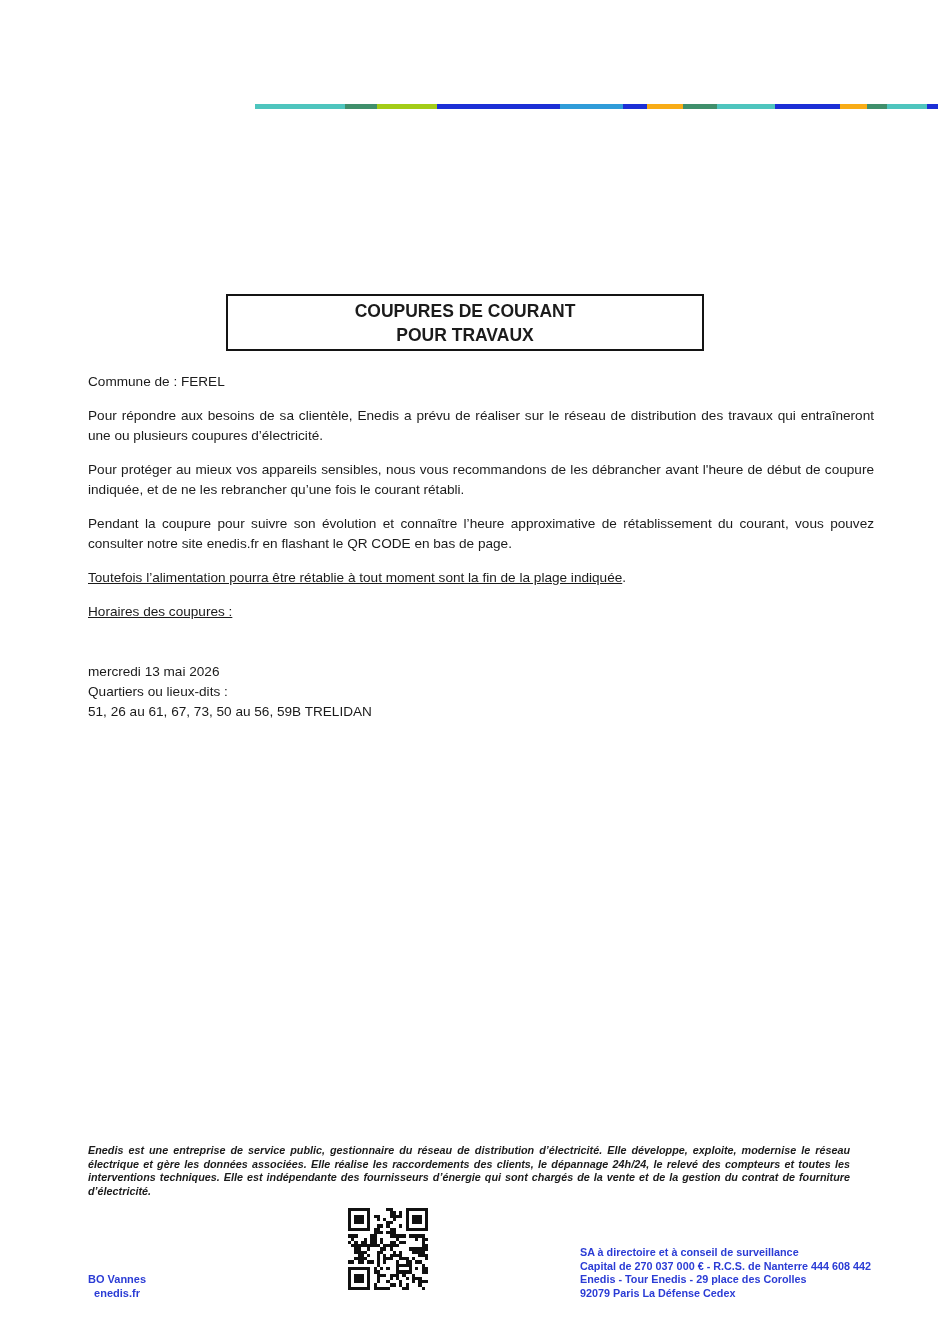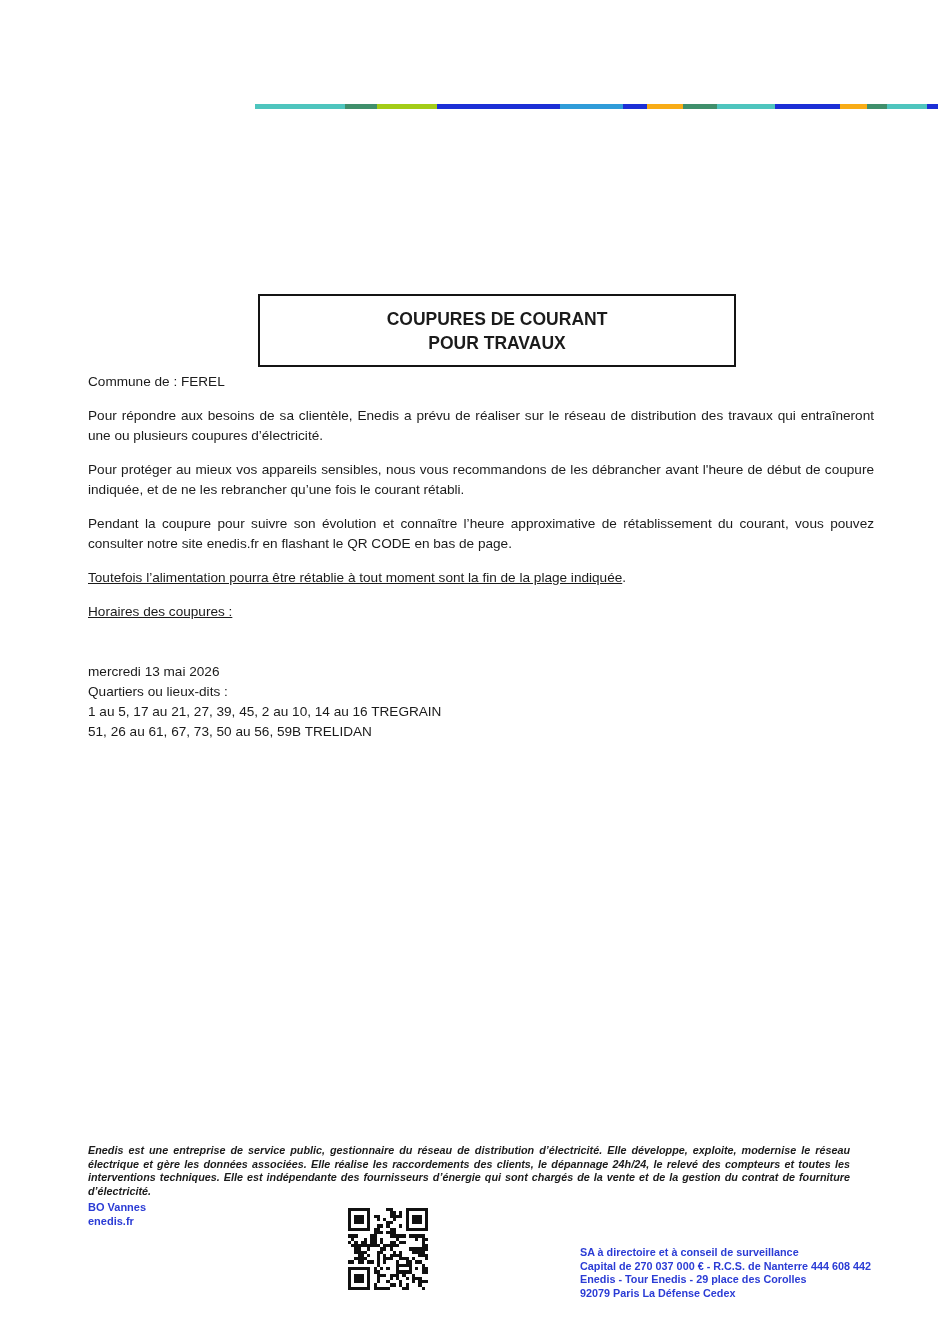--- a/index.html
+++ b/index.html
@@ -25,24 +25,24 @@
   .affiche-box {
     position:absolute; left:282px; top:221px; width:346px; height:51px;
     border:5px solid #141414; box-sizing:border-box; padding:2px; background:#fff;
   }
   .affiche-inner {
     border:2px solid #141414; width:100%; height:100%; box-sizing:border-box;
     display:flex; align-items:center; justify-content:center;
     font-weight:700; font-size:22px; letter-spacing:0.5px;
   }
   .subject-box {
-    position:absolute; left:226px; top:294px; width:478px; height:73px;
+    position:absolute; left:226px; top:294px; width:478px; height:57px;
     border:2px solid #141414; box-sizing:border-box;
     display:flex; flex-direction:column; align-items:center; justify-content:center;
-    font-weight:700; font-size:17.5px; line-height:24px;margin-left:32px;
+    font-weight:700; font-size:17.5px; line-height:24px;
   }
 
   
   .content { position:absolute; left:88px; top:372px; width:786px; font-size:13.6px; line-height:20px; }
   .content p { margin:0 0 14px 0; }
   .content p.just { text-align:justify; }
   .u { text-decoration:underline; }
   .mb-big { margin-bottom:40px !important;text-decoration:underline; }
   .mb-mid { margin-bottom:18px !important; }
   .tight  { margin-bottom:0 !important; }
@@ -53,22 +53,22 @@
     font-size:10.8px; line-height:13.5px; font-weight:700; font-style:italic;
     text-align:justify;
   }
   .qr {
     position:absolute; left:348px; top:1208px; width:80px; height:82px;
     display:grid; grid-template-rows:repeat(25,1fr); grid-template-columns:repeat(25,1fr);
     background:#fff;
   }
   .qr i { background:#111; display:block; }
   .footer-left {
-    position:absolute; left:88px; top:1200px;
-    color:#2b3cd5; font-size:11px; font-weight:700; line-height:14px;
+    position:absolute; left:88px; top:1272px;
+    color:#2b3cd5; font-size:11px; font-weight:700; line-height:14px;text-align:center;
   }
   .footer-right {
     position:absolute; left:580px; top:1246px;
     color:#2b3cd5; font-size:10.8px; font-weight:700; line-height:13.5px;
   }
 </style>
 </head>
 <body>
 
 <div class="page">
@@ -82,21 +82,20 @@
 
   <div class="content">
     <p>Commune de : FEREL</p>
     <p class="just">Pour répondre aux besoins de sa clientèle, Enedis a prévu de réaliser sur le réseau de distribution des travaux qui entraîneront une ou plusieurs coupures d’électricité.</p>
     <p class="just">Pour protéger au mieux vos appareils sensibles, nous vous recommandons de les débrancher avant l'heure de début de coupure indiquée, et de ne les rebrancher qu’une fois le courant rétabli.</p>
     <p class="just">Pendant la coupure pour suivre son évolution et connaître l’heure approximative de rétablissement du courant, vous pouvez consulter notre site enedis.fr en flashant le QR CODE en bas de page.</p>
     <p><span class="u">Toutefois l’alimentation pourra être rétablie à tout moment sont la fin de la plage indiquée</span><span>.</span></p>
     <p class="mb-big">Horaires des coupures :</p>
     <p class="tight">mercredi 13 mai 2026</p>
     <p class="tight">Quartiers ou lieux-dits :</p>
-    <p class="tight">1 au 5, 17 au 21, 27, 39, 45, 2 au 10, 14 au 16 TREGRAIN</p>
     <p class="tight">51, 26 au 61, 67, 73, 50 au 56, 59B TRELIDAN</p>
   </div>
 
   <div class="legal">Enedis est une entreprise de service public, gestionnaire du réseau de distribution d’électricité. Elle développe, exploite, modernise le réseau électrique et gère les données associées. Elle réalise les raccordements des clients, le dépannage 24h/24, le relevé des compteurs et toutes les interventions techniques. Elle est indépendante des fournisseurs d’énergie qui sont chargés de la vente et de la gestion du contrat de fourniture d’électricité.</div>
 
   <div class="qr">
       <i style="grid-row:1;grid-column:1"></i>
       <i style="grid-row:1;grid-column:2"></i>
       <i style="grid-row:1;grid-column:3"></i>
       <i style="grid-row:1;grid-column:4"></i>

